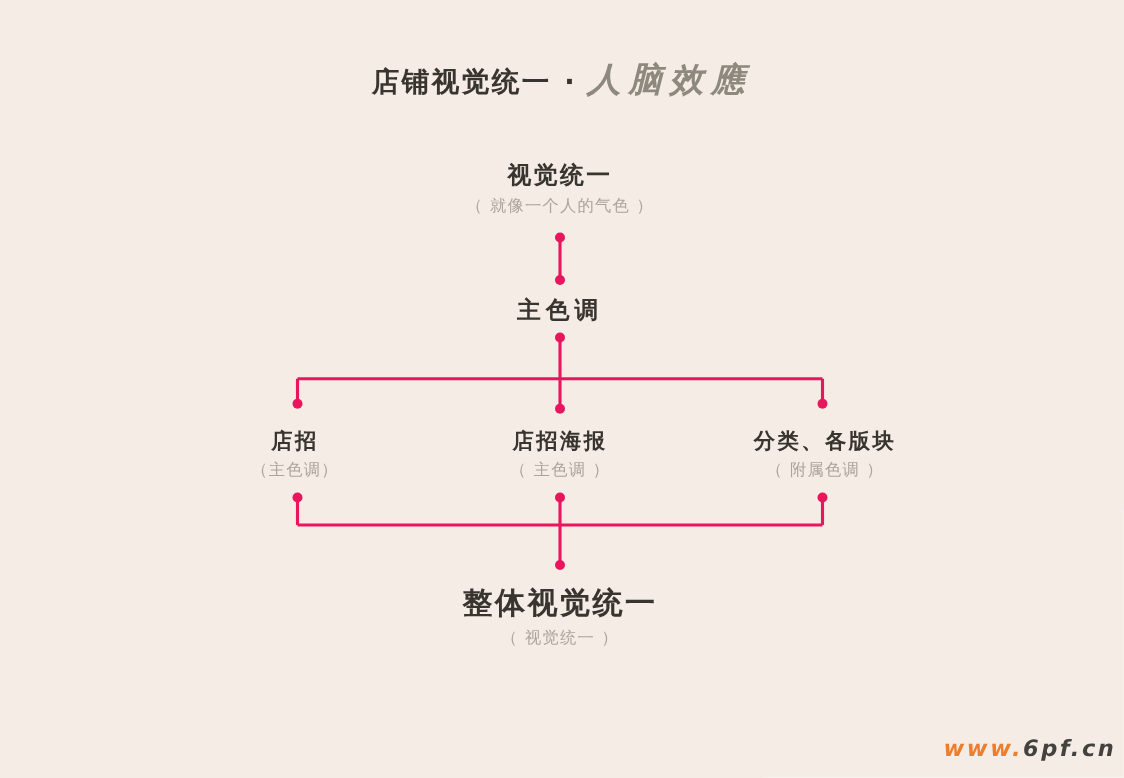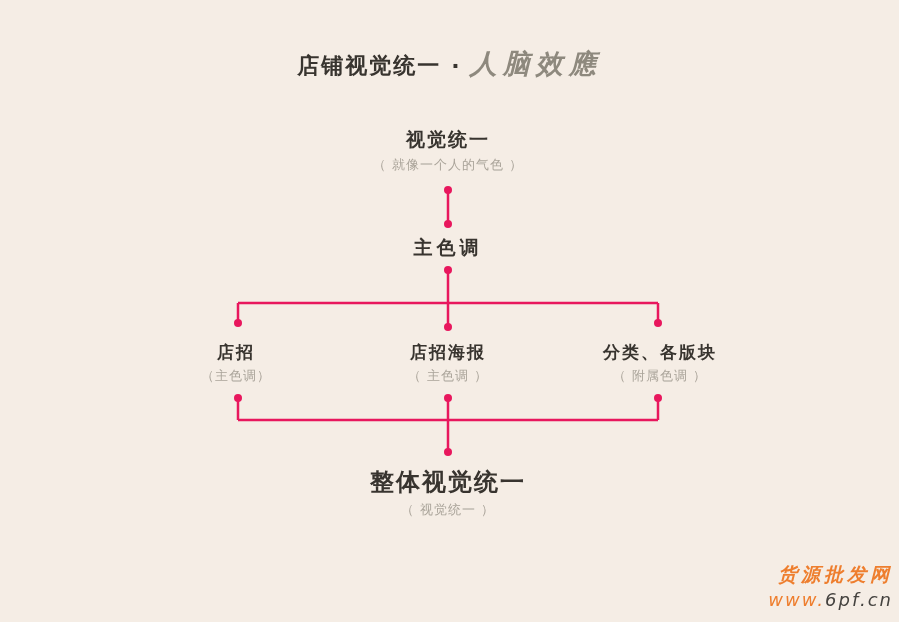--- a/index.html
+++ b/index.html
@@ -102,21 +102,21 @@
   }
   .watermark-line1 {
     font-size: 19px;
     font-weight: bold;
     font-style: italic;
     letter-spacing: 4px;
     color: var(--watermark-orange);
   }
   .watermark-line2 {
     font-size: 18px;
-    font-weight: normal;
+    font-weight: bold;
     font-style: italic;
     letter-spacing: 2px;
   }
   .watermark-www { color: var(--watermark-orange); }
   .watermark-domain { color: var(--watermark-dark); }
 </style>
 </head>
 <body>
 
 <div class="canvas">
@@ -176,19 +176,18 @@
     <div class="node-label">店招海报</div>
     <div class="node-note">（ 主色调 ）</div>
   </div>
 
   <div class="node node-result">
     <div class="node-label">整体视觉统一</div>
     <div class="node-note">（ 视觉统一 ）</div>
   </div>
 
   <div class="watermark">
-    <div class="watermark-line1">货源批发网</div>
     <div class="watermark-line2">
       <span class="watermark-www">www.</span><span class="watermark-domain">6pf.cn</span>
     </div>
   </div>
 
 </div>
 
 </body></html>

